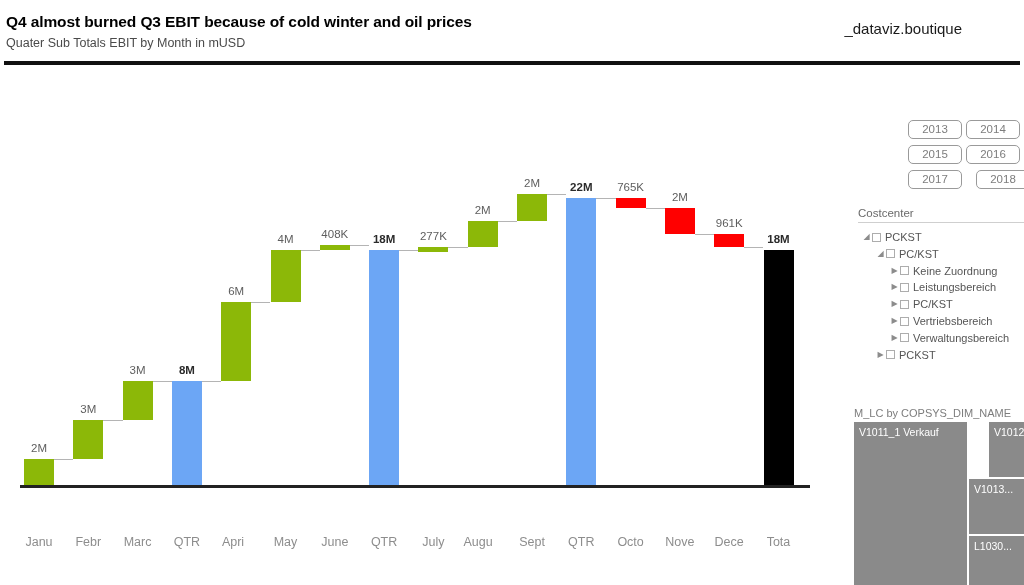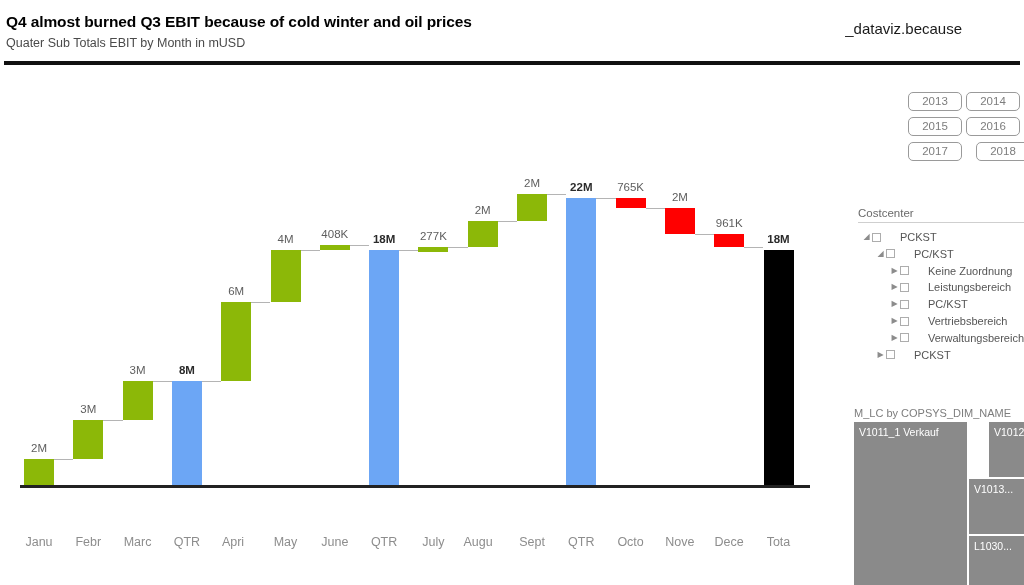--- a/index.html
+++ b/index.html
@@ -55,61 +55,61 @@
     text-align: center; white-space: nowrap;
   }
 
   
   #panel { position: absolute; left: 846px; top: 70px; width: 178px; height: 515px; }
 
   .years { position: absolute; left: 62px; top: 22px; width: 116px; }
   .yearbtn {
     position: absolute; width: 54px; height: 19px;
     border: 1px solid #9a9a9a; border-radius: 5px; background: #fff;
-    font-size: 11.5px; color: #7d7d7d; text-align: center; line-height: 17px;
+    font-size: 11.5px; color: #7d7d7d; text-align: center; line-height: 17px; margin-top: 28px;
   }
 
   .cc-title {
     position: absolute; left: 12px; top: 137px;
     font-size: 11.5px; color: #6a6a6a; white-space: nowrap;
   }
   .cc-rule {
     position: absolute; left: 12px; top: 152px;
     width: 166px; height: 1px; background: #cfcfcf;
   }
   .cc-row { position: absolute; height: 18px; display: flex; align-items: center; }
   .tri {
     width: 9px; font-size: 8px; color: #8c8c8c; line-height: 1;
     flex: 0 0 9px; text-align: center;
   }
   .cbx {
     width: 9px; height: 9px; border: 1px solid #adadad; background: #fff;
     margin: 0 4px 0 1px; flex: 0 0 9px;
   }
-  .cc-lbl { font-size: 11px; color: #555; white-space: nowrap; margin-left: 15px; }
+  .cc-lbl { font-size: 11px; color: #555; white-space: nowrap; }
 
   .tm-title {
     position: absolute; left: 8px; top: 337px;
     font-size: 11px; color: #7d7d7d; white-space: nowrap;
   }
   .treemap { position: absolute; left: 8px; top: 352px; width: 170px; height: 163px; }
   .tile {
     position: absolute; background: #8a8a8a;
     color: #fff; font-size: 10.5px; padding: 4px 0 0 5px;
     white-space: nowrap; overflow: hidden;
   }
 </style>
 </head>
 <body>
 
 <div id="root">
 
   <div class="hdr-title">Q4 almost burned Q3 EBIT because of cold winter and oil prices</div>
   <div class="hdr-sub">Quater Sub Totals EBIT by Month in mUSD</div>
-  <div class="hdr-logo">_dataviz.because</div>
+  <div class="hdr-logo">_dataviz.boutique</div>
   <div class="hdr-rule"></div>
 
   <div id="chart">
     <div class="plot" id="plot">
       <div class="baseline"></div>
     <div class="bar green" style="left: 24px; top: 388.913px; width: 30px; height: 26.087px;"></div>
         <div class="dlabel" style="left: 12px; width: 54px; top: 371.913px;">2M</div>
         <div class="bar green" style="left: 73.3px; top: 349.783px; width: 30px; height: 39.1304px;"></div>
         <div class="dlabel" style="left: 61.3px; width: 54px; top: 332.783px;">3M</div>
         <div class="bar green" style="left: 122.6px; top: 310.652px; width: 30px; height: 39.1304px;"></div>

